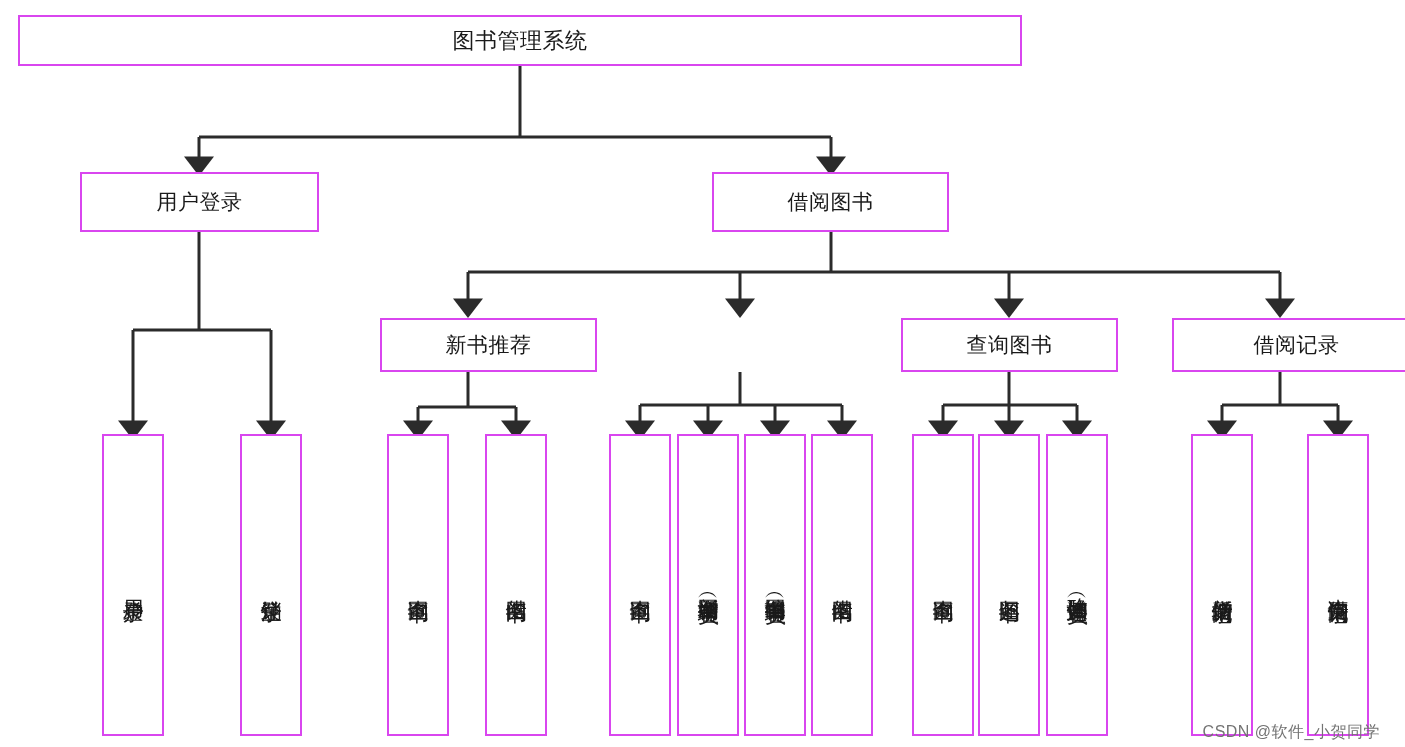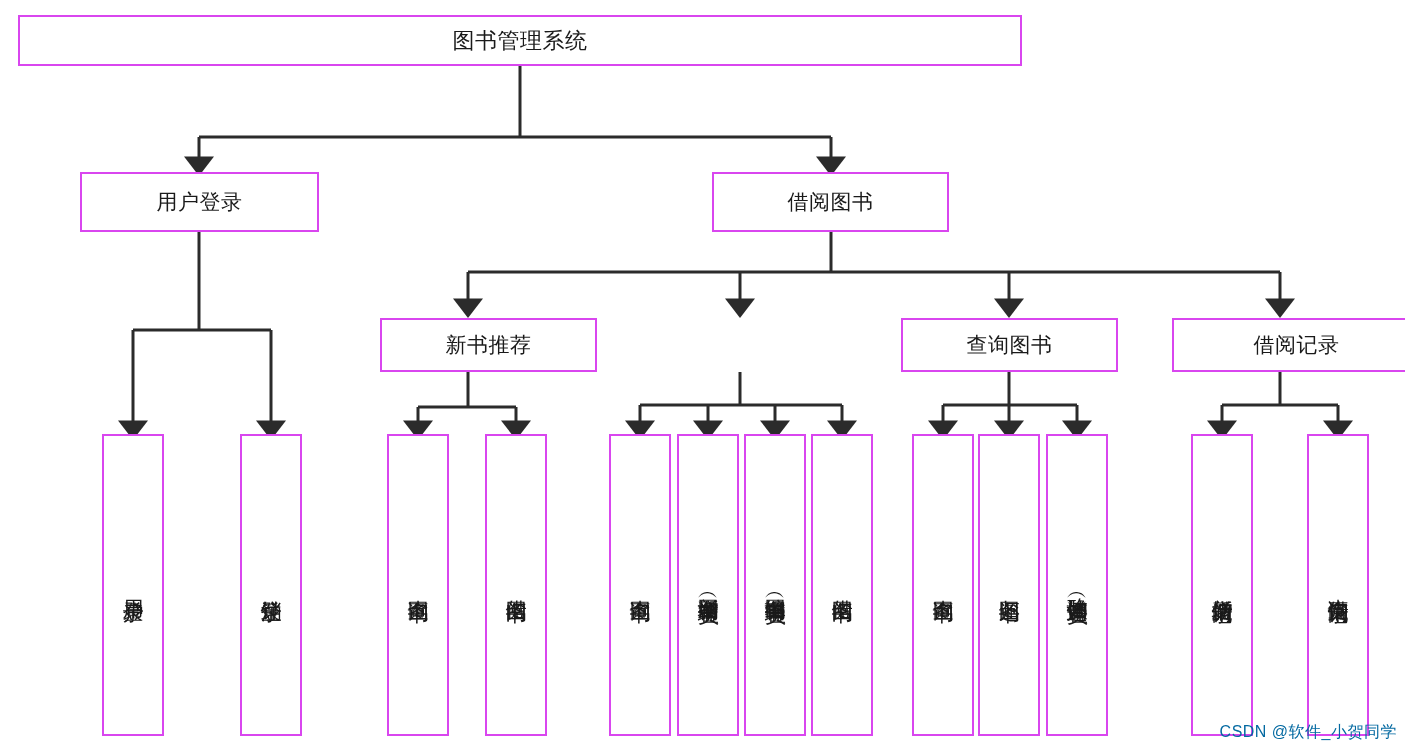--- a/index.html
+++ b/index.html
@@ -49,24 +49,24 @@
     letter-spacing: 1px;
     padding: 6px 0;
   }
   .node-v .vlabel {
     writing-mode: vertical-rl;
     text-orientation: upright;
     white-space: nowrap;
   }
   #watermark {
     position: absolute;
-    right: 8px;
+    right: 25px;
     bottom: 4px;
     font-size: 16px;
-    color: #0369a1;
+    color: #737373;
     letter-spacing: 0.5px;
     white-space: nowrap;
   }
 </style>
 </head>
 <body>
 
 <div id="diagram-root">
 
   <svg id="edges-layer" viewBox="0 0 1405 747" width="1405" height="747" xmlns="http://www.w3.org/2000/svg">

